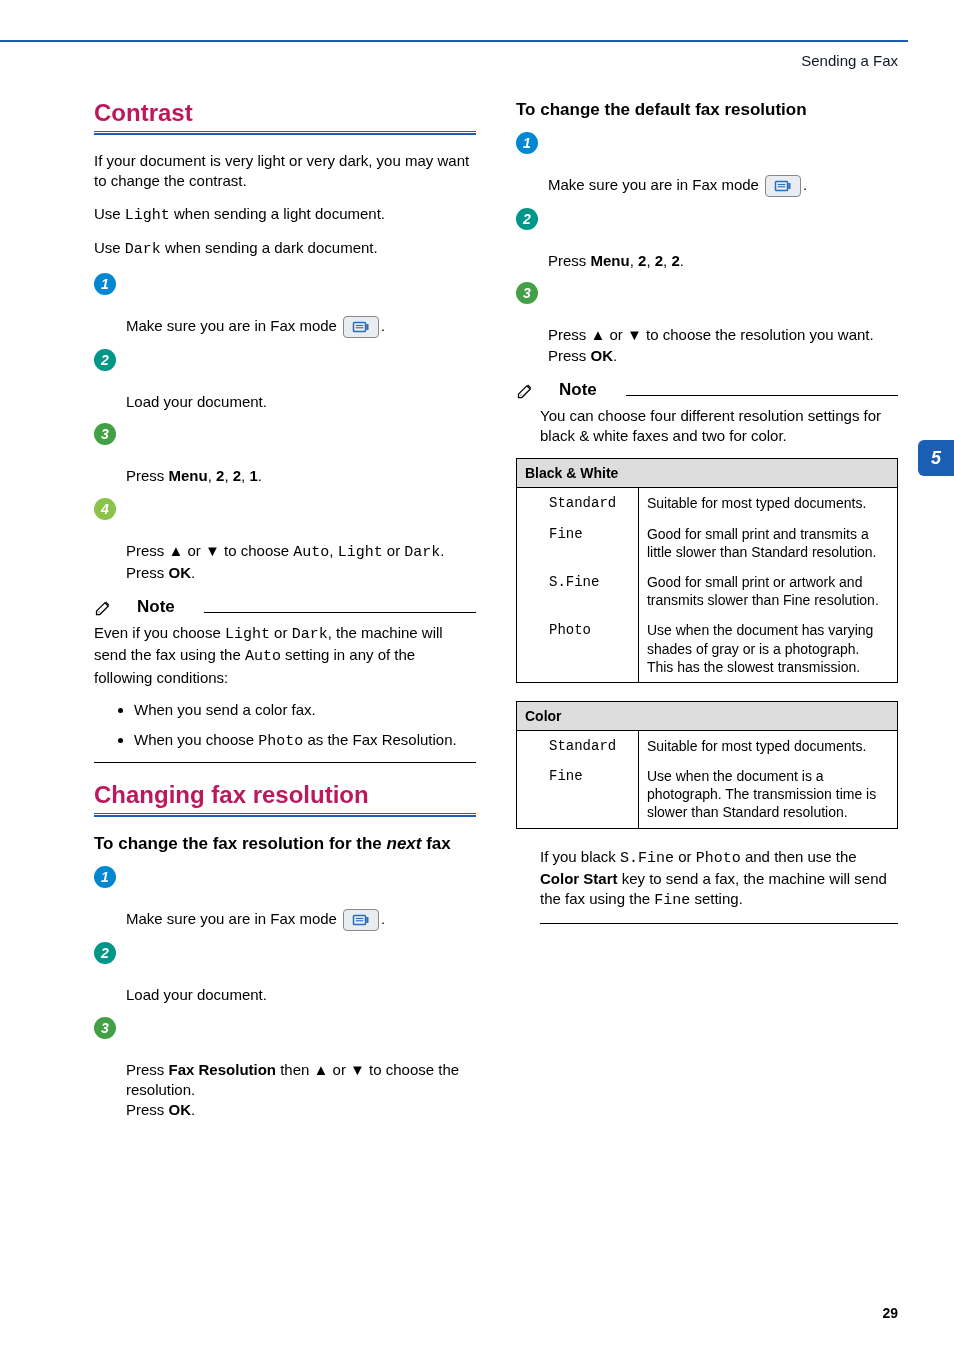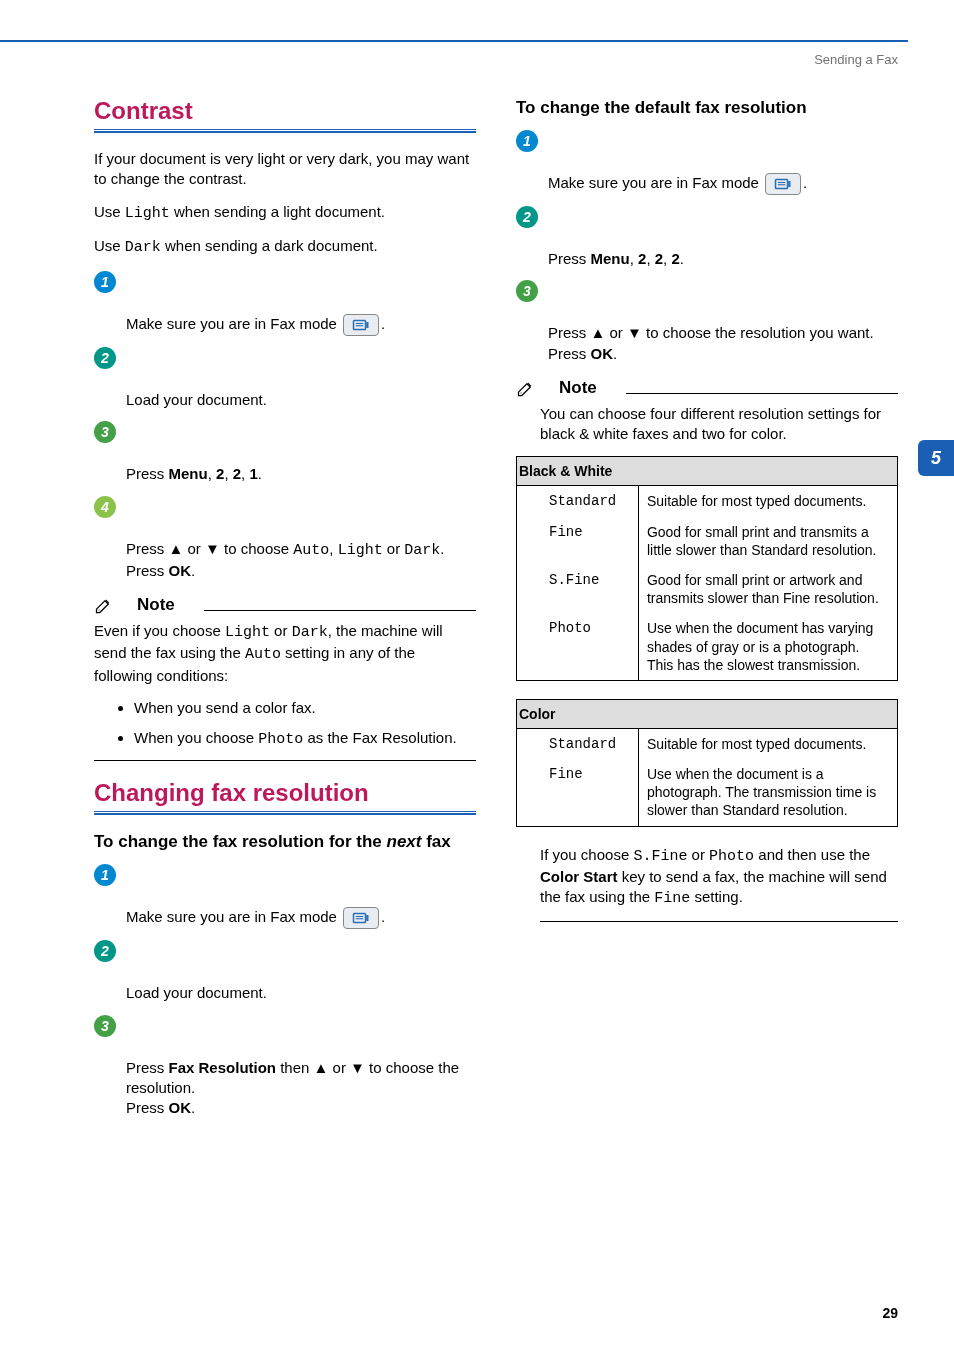--- a/index.html
+++ b/index.html
@@ -12,22 +12,22 @@
     margin: 0 auto;
     position: relative;
     min-height: 1351px;
   }
   .top-rule {
     border-top: 2px solid #1a5fb4;
     margin: 40px 46px 0 0;
   }
   .header-text {
     text-align: right;
-    font-size: 13px;
-    color: #737373;
+    font-size: 15px;
+    color: #0f172a;
     margin: 10px 56px 0 0;
   }
   .content {
     display: flex;
     gap: 40px;
     padding: 30px 56px 0 94px;
     align-items: flex-start;
   }
   .col {
     flex: 1;
@@ -127,21 +127,21 @@
   .em-i { font-style: italic; font-weight: bold; }
   table.res {
     width: 100%;
     border-collapse: collapse;
     margin-bottom: 18px;
     font-size: 14px;
   }
   table.res th {
     background: #ddd;
     text-align: left;
-    padding: 6px 2px;
+    padding: 6px 8px;
     border: 1px solid #000;
     font-weight: bold;
   }
   table.res td {
     padding: 6px 8px;
     border-left: 1px solid #000;
     border-right: 1px solid #000;
     vertical-align: top;
     line-height: 1.3;
   }
@@ -348,19 +348,19 @@
             <td>Suitable for most typed documents.</td>
           </tr>
       <tr>
             <td>Fine</td>
             <td>Use when the document is a photograph. The transmission time is slower than Standard resolution.</td>
           </tr>
     </tbody>
       </table>
 
     <p class="note-body">
-      <span>If you choose </span><span class="mono">S.Fine</span><span> or </span><span class="mono">Photo</span><span> and then use the </span><b>Color Start</b><span> key to send a fax, the machine will send the fax using the </span><span class="mono">Fine</span><span> setting.</span>
+      <span>If you black </span><span class="mono">S.Fine</span><span> or </span><span class="mono">Photo</span><span> and then use the </span><b>Color Start</b><span> key to send a fax, the machine will send the fax using the </span><span class="mono">Fine</span><span> setting.</span>
     </p>
     <div class="end-rule" style="margin-left:24px"></div>
   </div>
 </div>
 
 <div class="page-num">29</div>
 
 </body></html>

